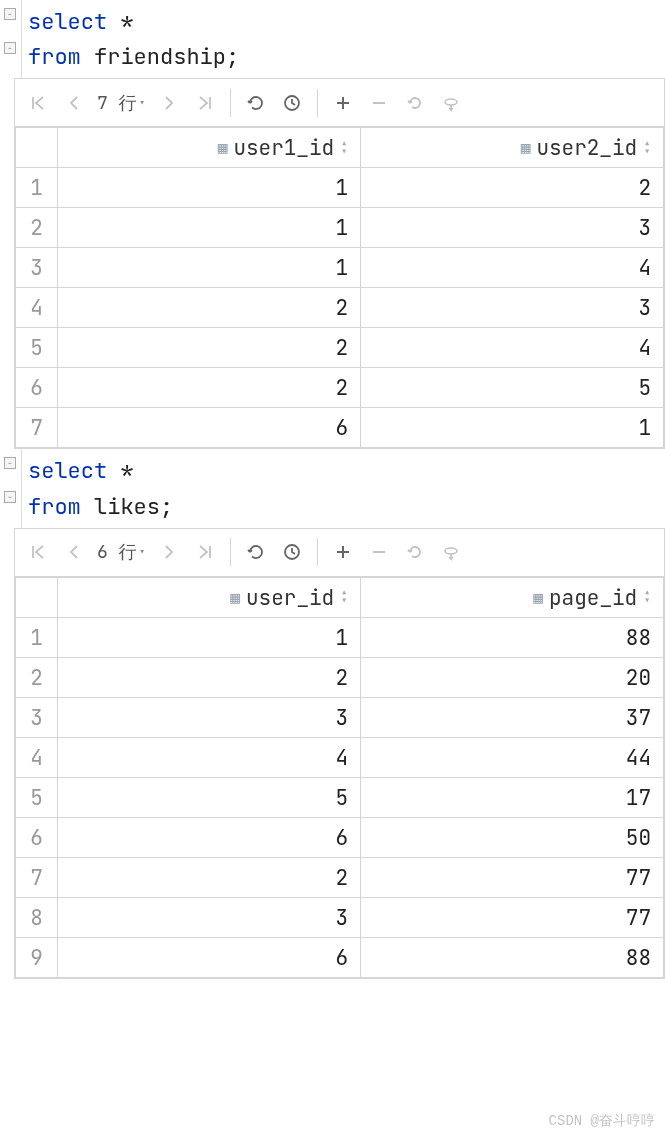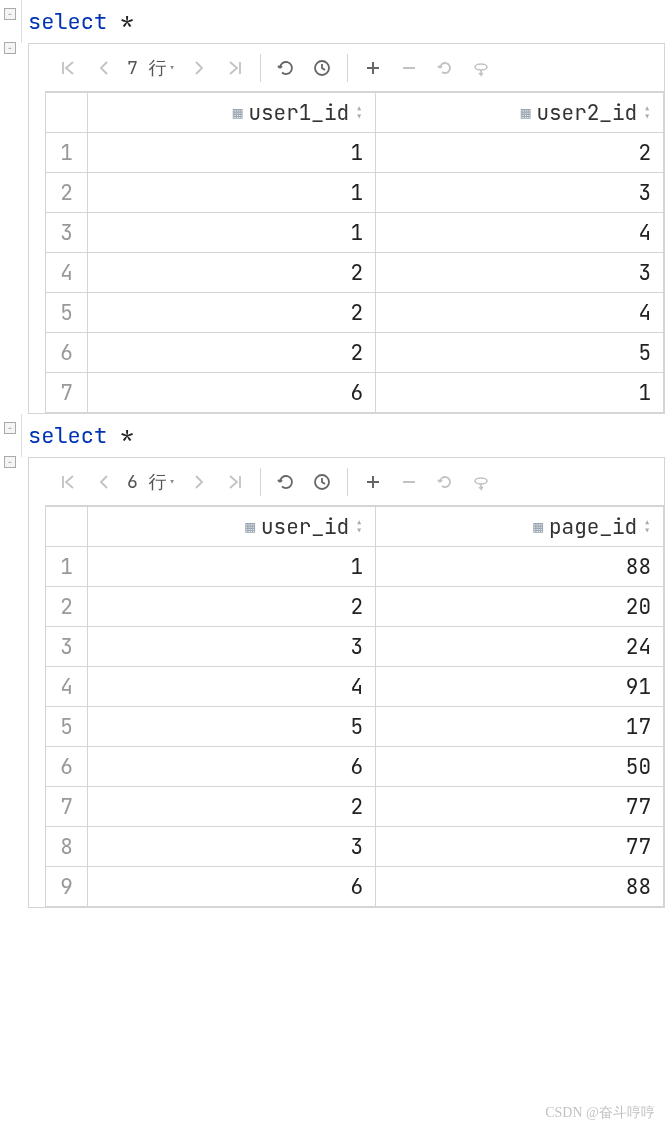--- a/index.html
+++ b/index.html
@@ -35,23 +35,22 @@
     flex: 1;
     padding: 4px 6px;
     line-height: 1.6;
     font-size: 22px;
   }
   .kw { color: #0033b3; margin-top: 15px; }
   .ident { color: #222; }
   .asterisk { color: #222; }
 
   .result-panel {
-    margin-left: 28px;
+    margin-left: 14px;
     border: 1px solid #d5d5d5;
-    padding-left: 16px;
   }
   .toolbar {
     display: flex;
     align-items: center;
     height: 48px;
     border-bottom: 1px solid #d5d5d5;
     padding: 0 6px;
     gap: 2px;
     font-size: 18px;
     color: #777;
@@ -120,38 +119,39 @@
   .rownum {
     width: 42px;
     text-align: center;
     color: #999;
   }
   .cornercell { width: 42px; }
   .cell-right { text-align: right; }
   .watermark {
     position: fixed;
     right: 10px;
-    bottom: 8px;
+    bottom: 0;
     color: rgba(120,120,120,0.45);
     font-size: 14px;
-    font-family: Liberation Serif, serif;
+    font-family: Liberation Mono, monospace;
   }
 
   svg { display: block; }
 </style>
 </head>
 <body>
 
 <div class="gutter-wrap">
   <div class="gutter">
     <div class="gutter-mark" style="top:8px">−</div>
     <div class="gutter-mark" style="top:42px">−</div>
   </div>
   <div class="code-block">
     <div><span class="kw">select</span><span class="asterisk"> *</span></div>
+    <div><span class="kw">from</span><span class="ident"> friendship;</span></div>
   </div>
 </div>
 
 <div class="result-panel">
   <div class="toolbar">
     <div class="tb-btn disabled">
       <svg width="18" height="18" viewBox="0 0 18 18">
           <path d="M4 3v12M14 3l-7 6 7 6" fill="none" stroke="currentColor" stroke-width="1.8"></path>
         </svg>
     </div>
@@ -276,20 +276,21 @@
   </table>
 </div>
 
 <div class="gutter-wrap">
   <div class="gutter">
     <div class="gutter-mark" style="top:8px">−</div>
     <div class="gutter-mark" style="top:42px">−</div>
   </div>
   <div class="code-block">
     <div><span class="kw">select</span><span class="asterisk"> *</span></div>
+    <div><span class="kw">from</span><span class="ident"> likes;</span></div>
   </div>
 </div>
 
 <div class="result-panel">
   <div class="toolbar">
     <div class="tb-btn disabled">
       <svg width="18" height="18" viewBox="0 0 18 18">
           <path d="M4 3v12M14 3l-7 6 7 6" fill="none" stroke="currentColor" stroke-width="1.8"></path>
         </svg>
     </div>
@@ -381,26 +382,26 @@
           <td class="cell-right">88</td>
         </tr>
         <tr>
           <td class="rownum">2</td>
           <td class="cell-right">2</td>
           <td class="cell-right">20</td>
         </tr>
         <tr>
           <td class="rownum">3</td>
           <td class="cell-right">3</td>
-          <td class="cell-right">24</td>
+          <td class="cell-right">37</td>
         </tr>
         <tr>
           <td class="rownum">4</td>
           <td class="cell-right">4</td>
-          <td class="cell-right">91</td>
+          <td class="cell-right">44</td>
         </tr>
         <tr>
           <td class="rownum">5</td>
           <td class="cell-right">5</td>
           <td class="cell-right">17</td>
         </tr>
         <tr>
           <td class="rownum">6</td>
           <td class="cell-right">6</td>
           <td class="cell-right">50</td>

